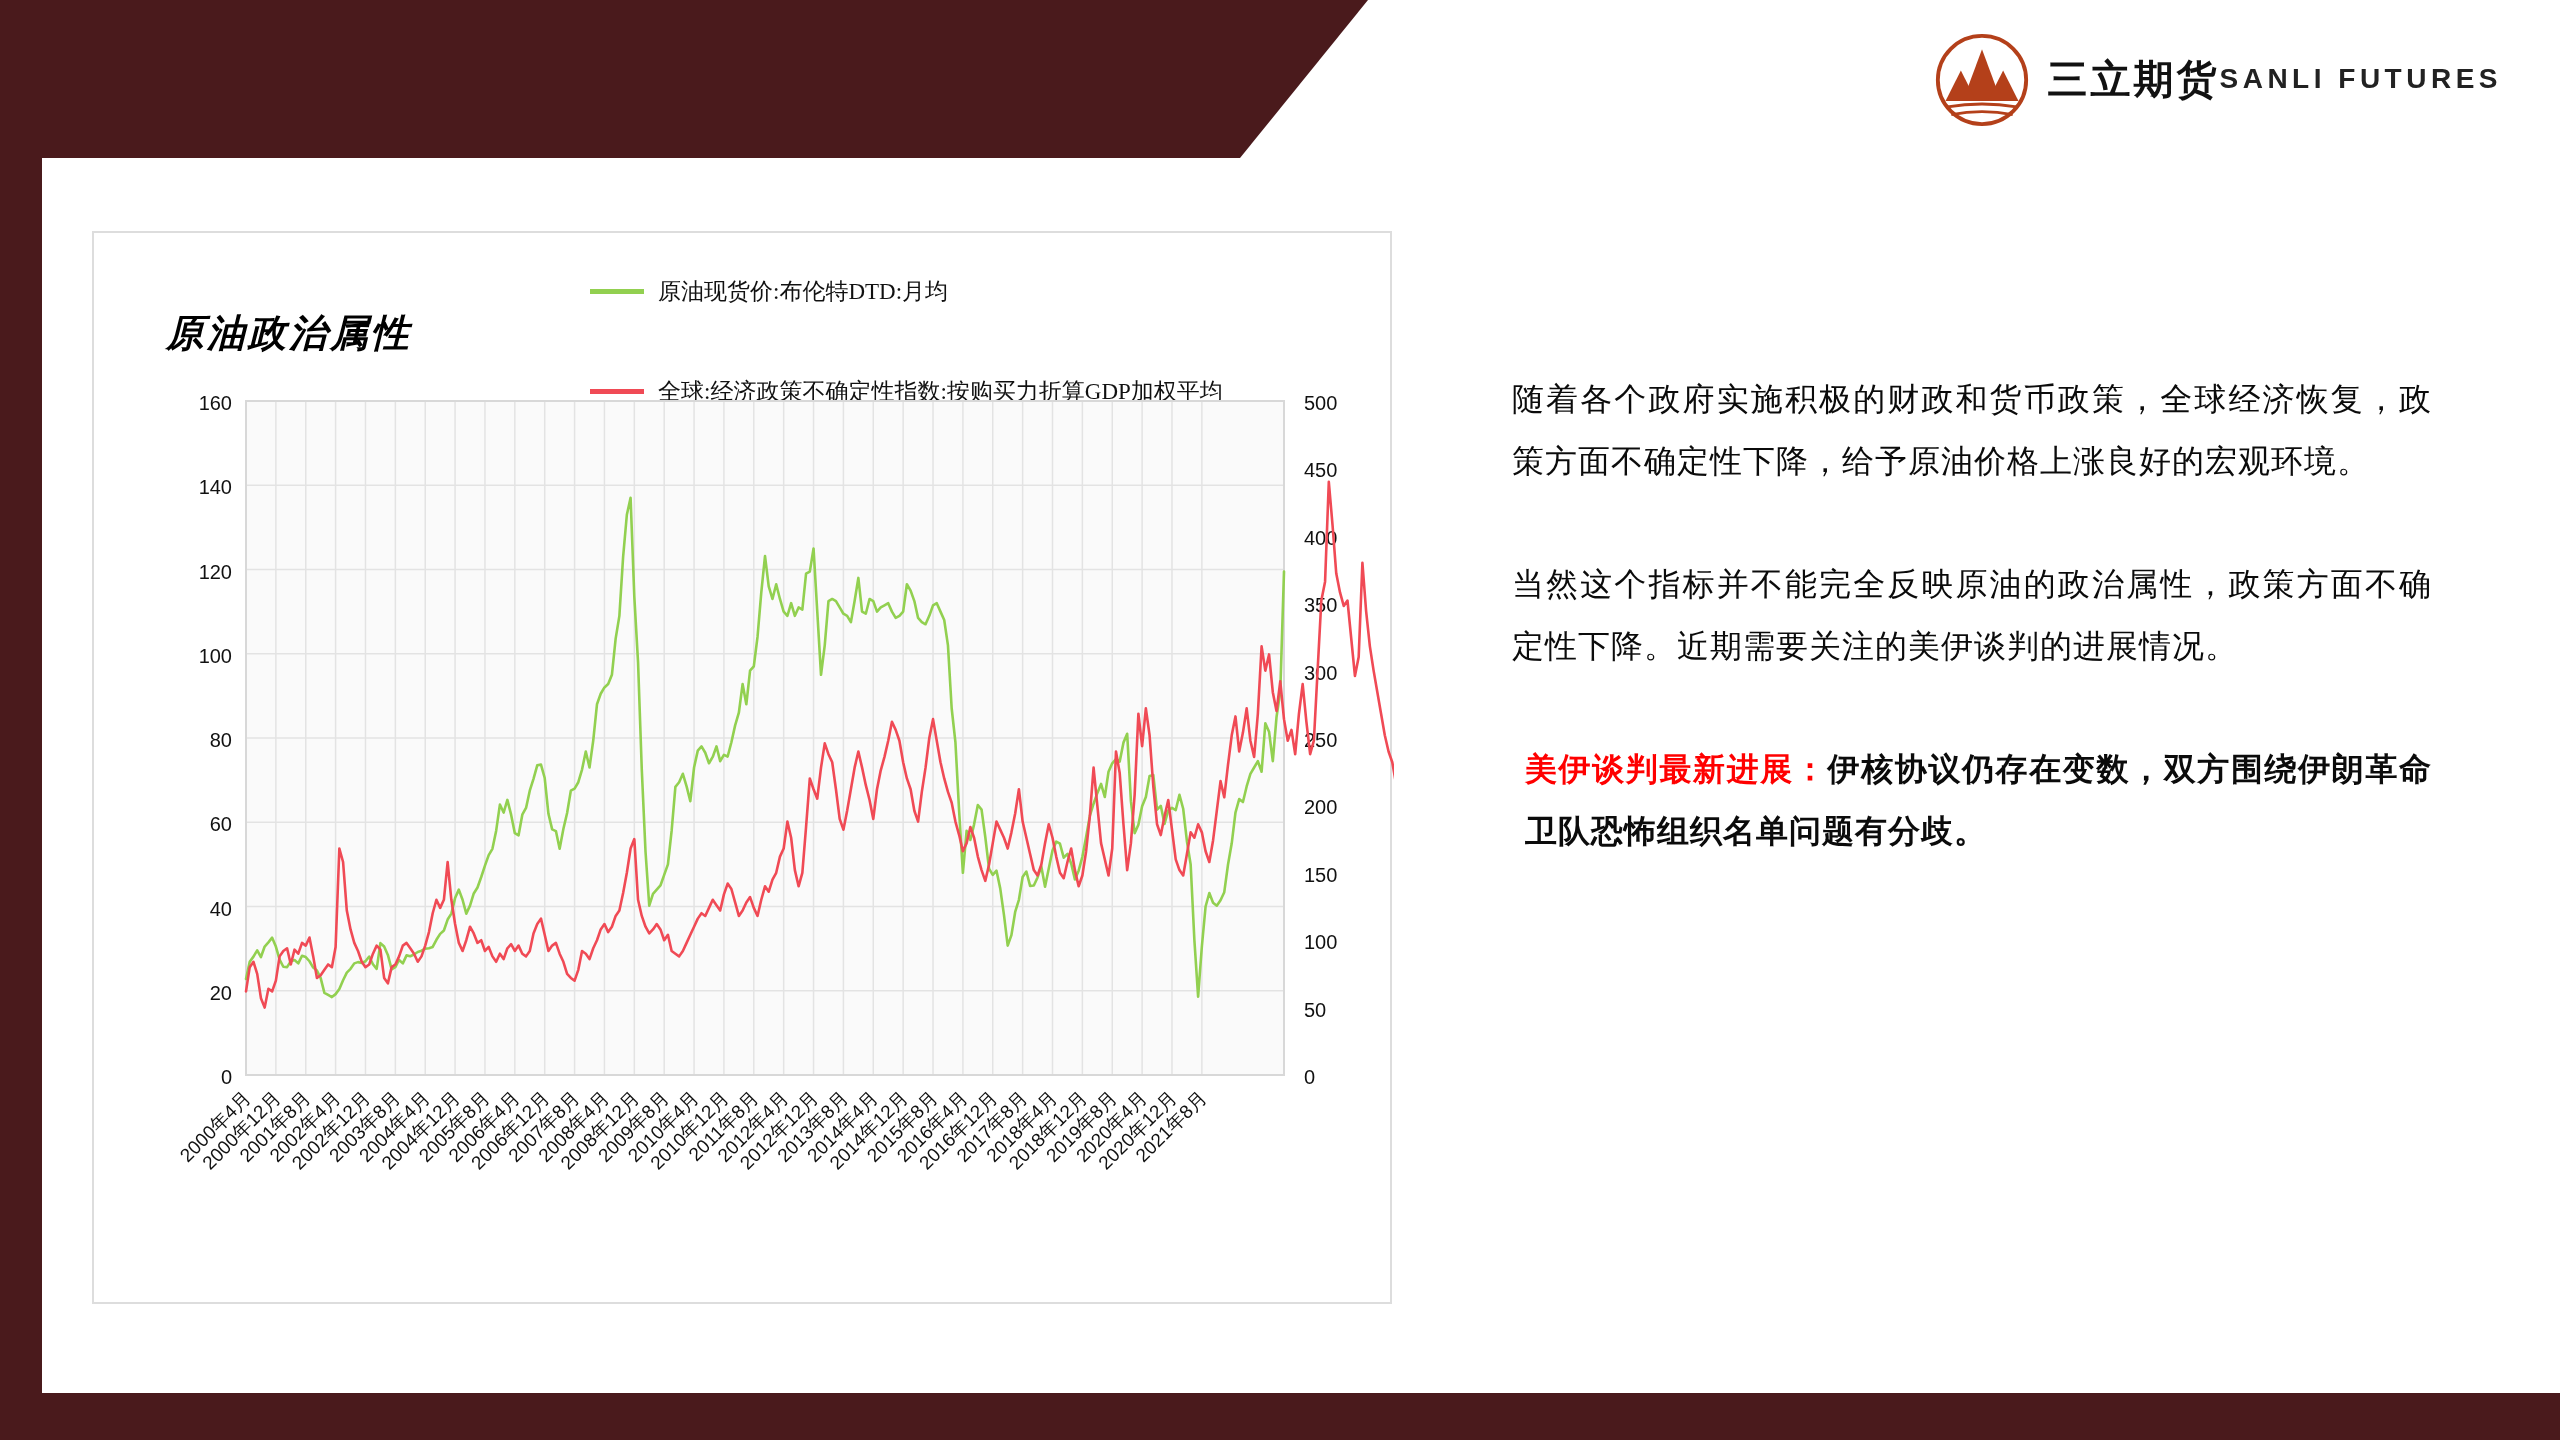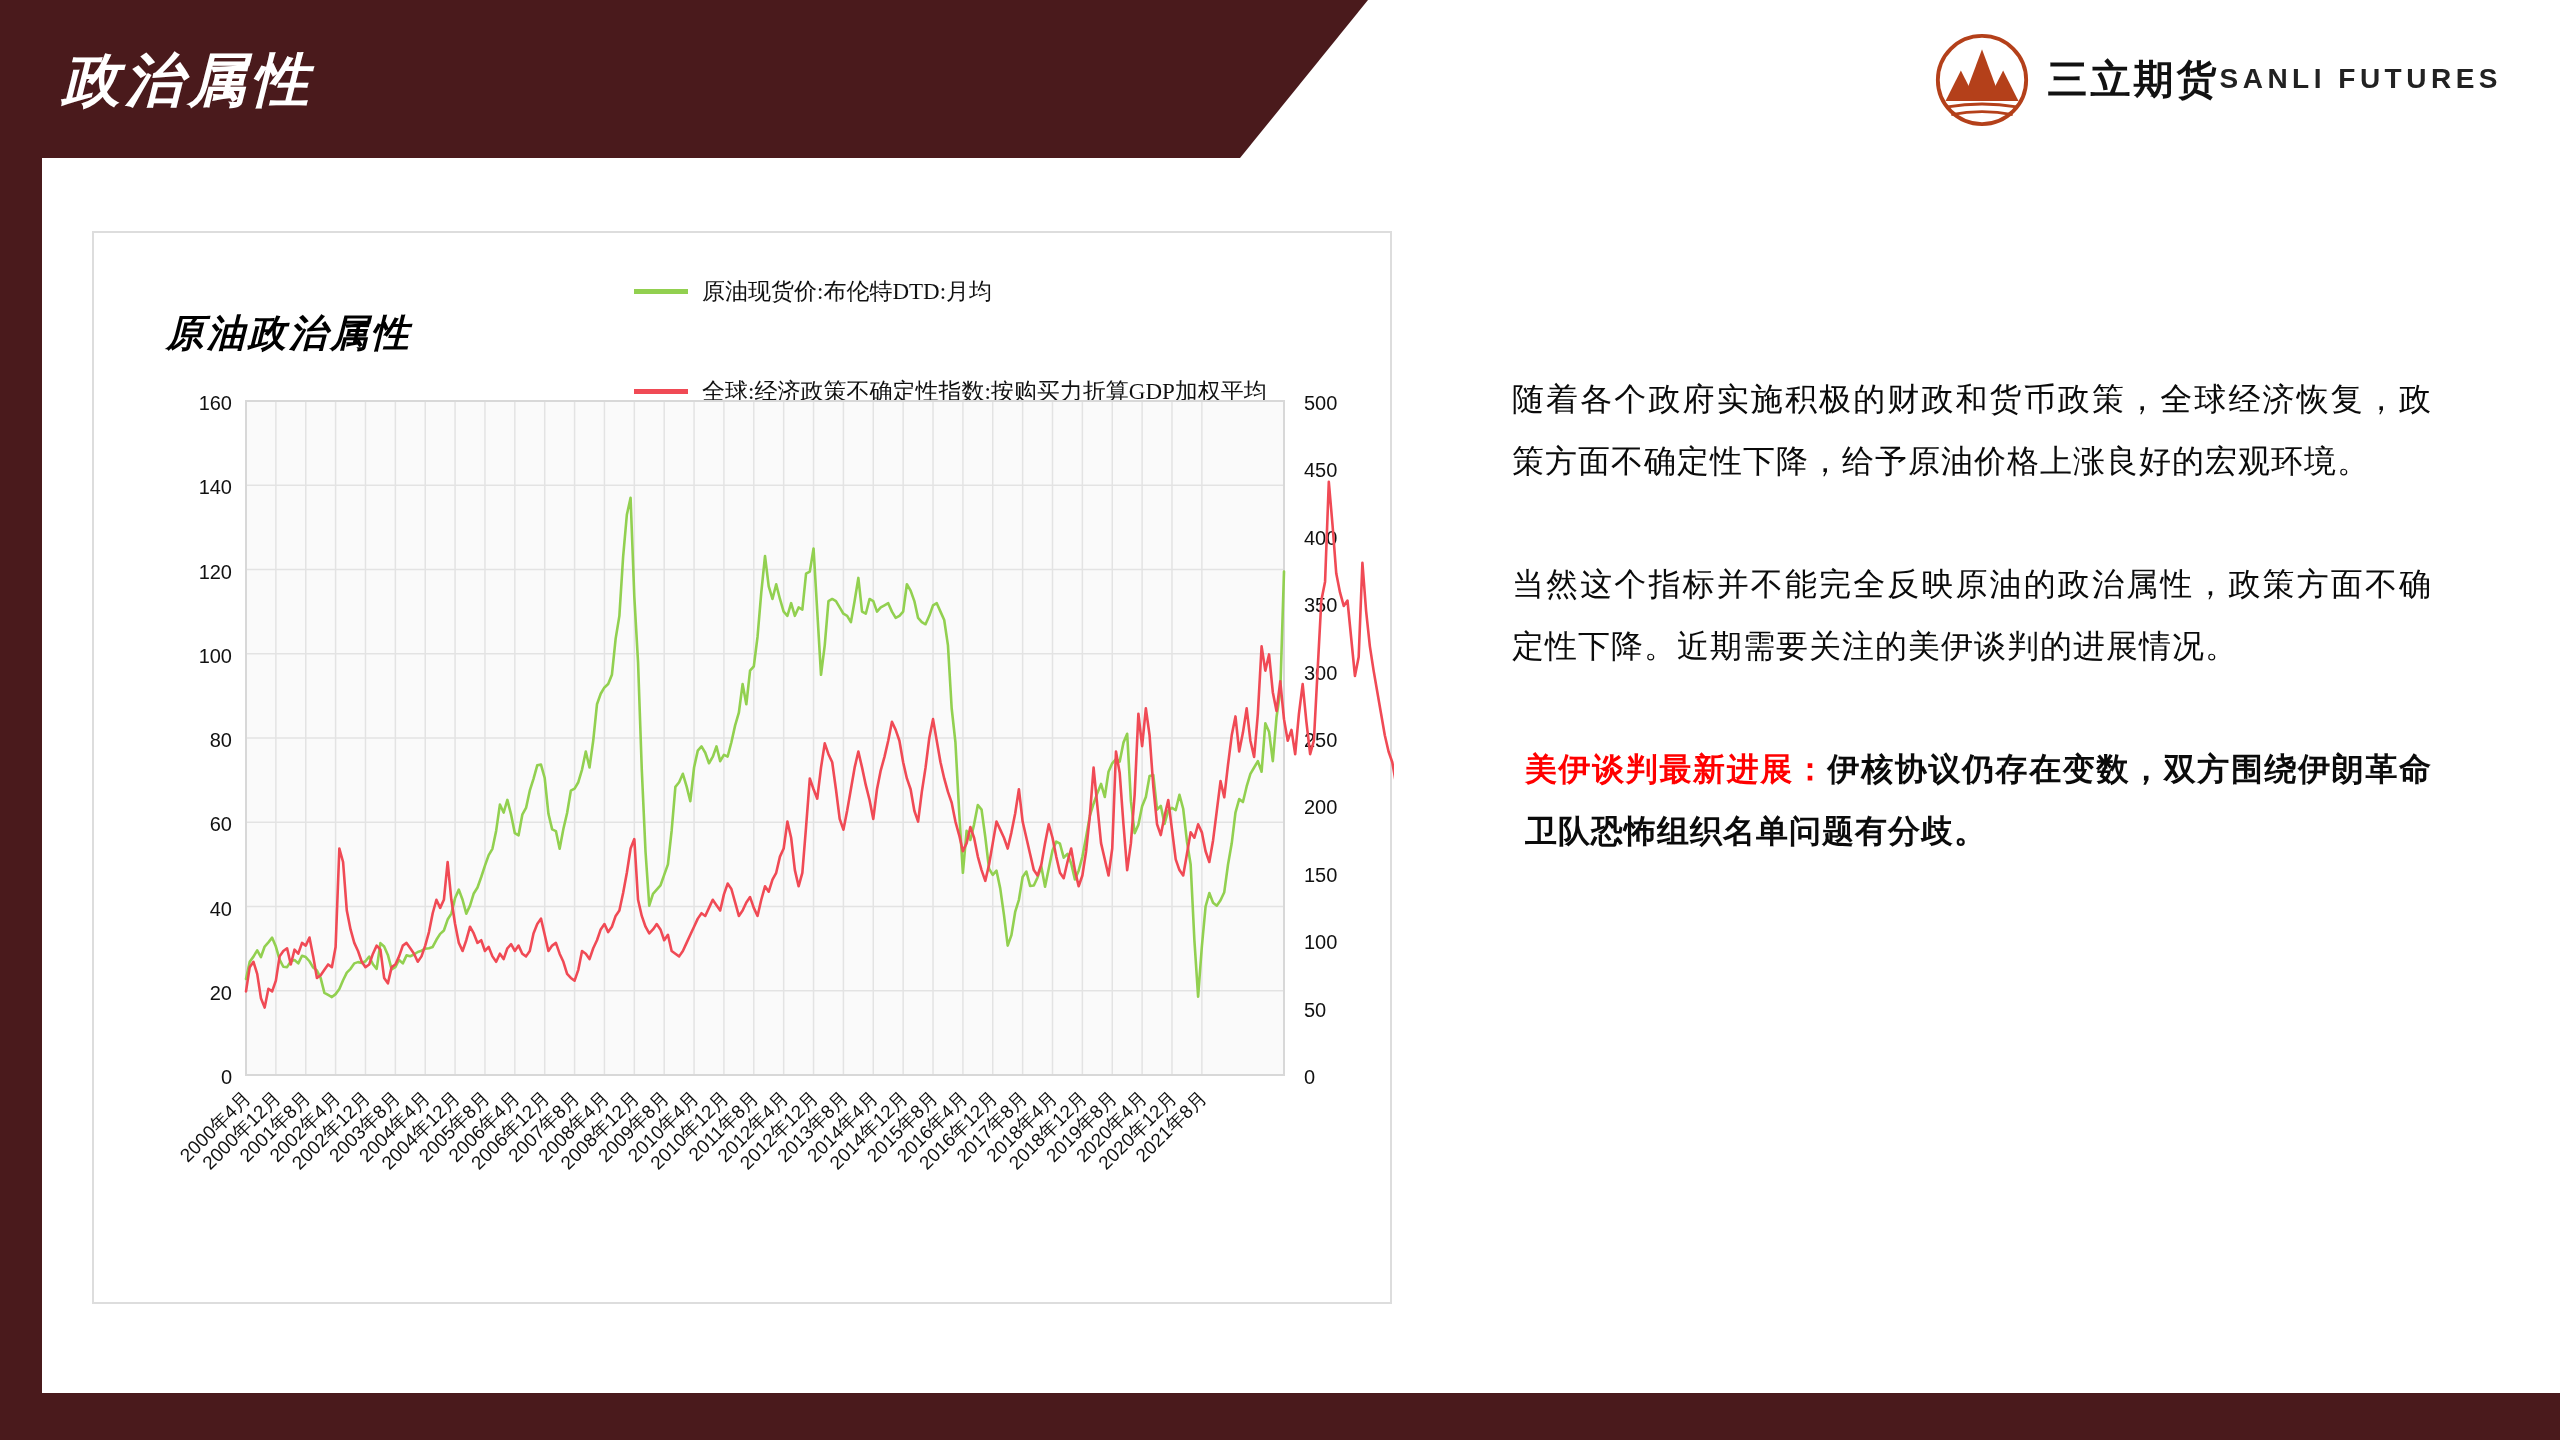--- a/index.html
+++ b/index.html
@@ -68,21 +68,21 @@
     background: #ffffff;
     border: 2px solid #dddddd;
   }
   .chart-title {
     position: absolute; left: 72px; top: 75px;
     font-size: 38px; font-weight: bold; font-style: italic;
     color: #000; letter-spacing: 3px; white-space: nowrap;
     font-family: "Liberation Serif", "DejaVu Serif", serif;
   }
   .legend {
-    position: absolute; left: 540px; top: 32px;
+    position: absolute; left: 496px; top: 32px;
     width: 740px;
   }
   .legend-row { display: flex; align-items: center; height: 52px; }
   .legend-row + .legend-row { margin-top: 48px; }
   .legend-swatch { width: 54px; height: 5px; flex: 0 0 54px; margin-right: 14px; }
   .legend-label {
     font-size: 23px; color: #111; white-space: nowrap;
     font-family: "Liberation Serif", "DejaVu Serif", serif;
   }
   .plot-host { position: absolute; left: 0; top: 150px; width: 1300px; height: 920px; }
@@ -102,21 +102,20 @@
   .para.bold { font-weight: bold; margin-bottom: 0; margin-left: 13px; }
   .hl-red { color: #FF0000; font-weight: bold; }
 </style>
 </head>
 <body>
 
 <div id="slide">
 
   <div class="header-band">
     <div class="header-wedge"></div>
-    <div class="title-text">政治属性</div>
   </div>
 
   <div class="logo-wrap">
     <svg class="logo-mark" viewBox="0 0 100 100">
       <circle cx="50" cy="50" r="46" fill="none" stroke="#B4401A" stroke-width="4"></circle>
       <path d="M50 18 L70 72 L30 72 Z" fill="#B4401A"></path>
       <path d="M28 40 L44 72 L12 72 Z" fill="#B4401A"></path>
       <path d="M72 40 L88 72 L56 72 Z" fill="#B4401A"></path>
       <path d="M14 78 Q50 72 86 78" fill="none" stroke="#B4401A" stroke-width="3"></path>
       <path d="M18 86 Q50 80 82 86" fill="none" stroke="#B4401A" stroke-width="3"></path>

